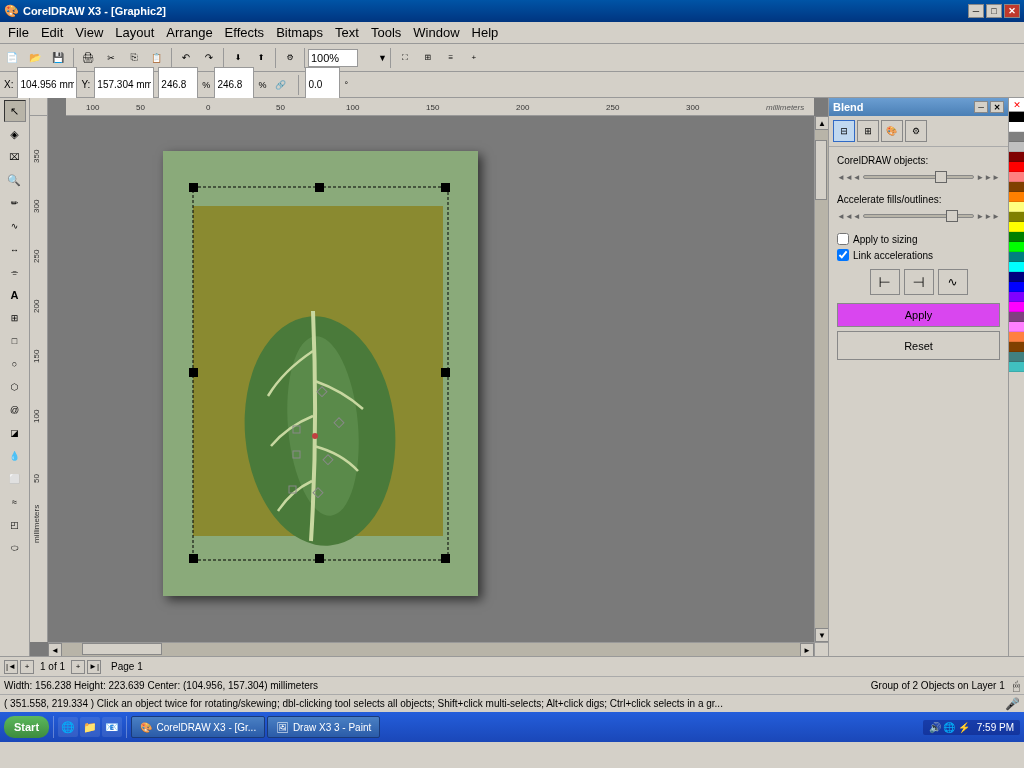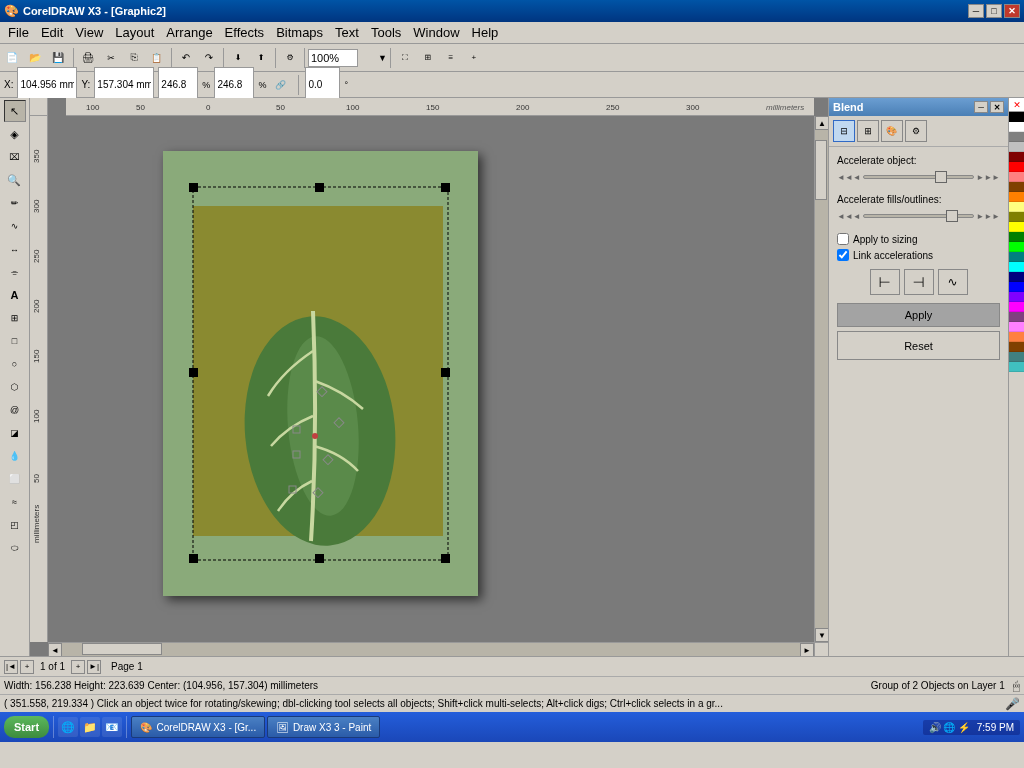--- a/index.html
+++ b/index.html
@@ -300,21 +300,21 @@
       <div id="blend-icons" style="display:flex; gap:2px; padding:4px; border-bottom:1px solid #aaa;">
         <div class="blend-icon" style="border:1px solid #316ac5; background:#c0d8f0;">⊟</div>
         <div class="blend-icon">⊞</div>
         <div class="blend-icon">🎨</div>
         <div class="blend-icon">⚙</div>
       </div>
 
       <div id="blend-content" style="padding:8px; flex:1;">
 
         <div style="margin-bottom:10px;">
-          <div class="blend-section-label" style="font-size:10px; margin-bottom:4px;">Accelerate object:</div>
+          <div class="blend-section-label" style="font-size:10px; margin-bottom:4px;">CorelDRAW objects:</div>
           <div style="display:flex; align-items:center; gap:2px;">
             <span style="font-size:8px; color:#666;">◄◄◄</span>
             <div style="flex:1; height:14px; position:relative;">
               <div style="position:absolute; top:5px; left:0; right:0; height:4px; background:#b8b4a8; border:1px solid #888; border-radius:2px;"></div>
               <div style="position:absolute; top:1px; left:65%; width:12px; height:12px; background:#d4d0c8; border:1px solid #666; cursor:pointer;"></div>
             </div>
             <span style="font-size:8px; color:#666;">►►►</span>
           </div>
         </div>
 
@@ -338,21 +338,21 @@
           <input type="checkbox" checked="" style="width: 12px; height: 12px;">
           <label>Link accelerations</label>
         </div>
 
         <div style="display:flex; justify-content:center; gap:4px; margin:8px 0;">
           <div class="blend-action-btn" style="width:30px; height:26px; background:#d4d0c8; border:1px solid #888; display:flex; align-items:center; justify-content:center; cursor:pointer; font-size:14px;">⊢</div>
           <div class="blend-action-btn" style="width:30px; height:26px; background:#d4d0c8; border:1px solid #888; display:flex; align-items:center; justify-content:center; cursor:pointer; font-size:14px;">⊣</div>
           <div class="blend-action-btn" style="width:30px; height:26px; background:#d4d0c8; border:1px solid #888; display:flex; align-items:center; justify-content:center; cursor:pointer; font-size:12px;">∿</div>
         </div>
 
-        <button class="blend-apply-btn" style="display:block; width:100%; height:24px; background:#a3a3a3; border:1px solid #888; margin-bottom:4px; cursor:pointer; font-size:11px;">Apply</button>
+        <button class="blend-apply-btn" style="display:block; width:100%; height:24px; background:#d946ef; border:1px solid #888; margin-bottom:4px; cursor:pointer; font-size:11px;">Apply</button>
 
         <button class="blend-apply-btn" style="display:block; width:100%; height:29px; background:#d4d0c8; border:1px solid #888; cursor:pointer; font-size:11px;">Reset</button>
 
       </div>
     </div>
 
     <div id="color-palette" style="width:16px; display:flex; flex-direction:column; overflow-y:auto; background:#d4d0c8; border-left:1px solid #999;">
 
       <div style="width:16px; height:14px; background:white; border-bottom:1px solid #999; display:flex; align-items:center; justify-content:center; font-size:9px; color:red; cursor:pointer;">✕</div>
       <div class="color-swatch" style="background:#000000;"></div>

